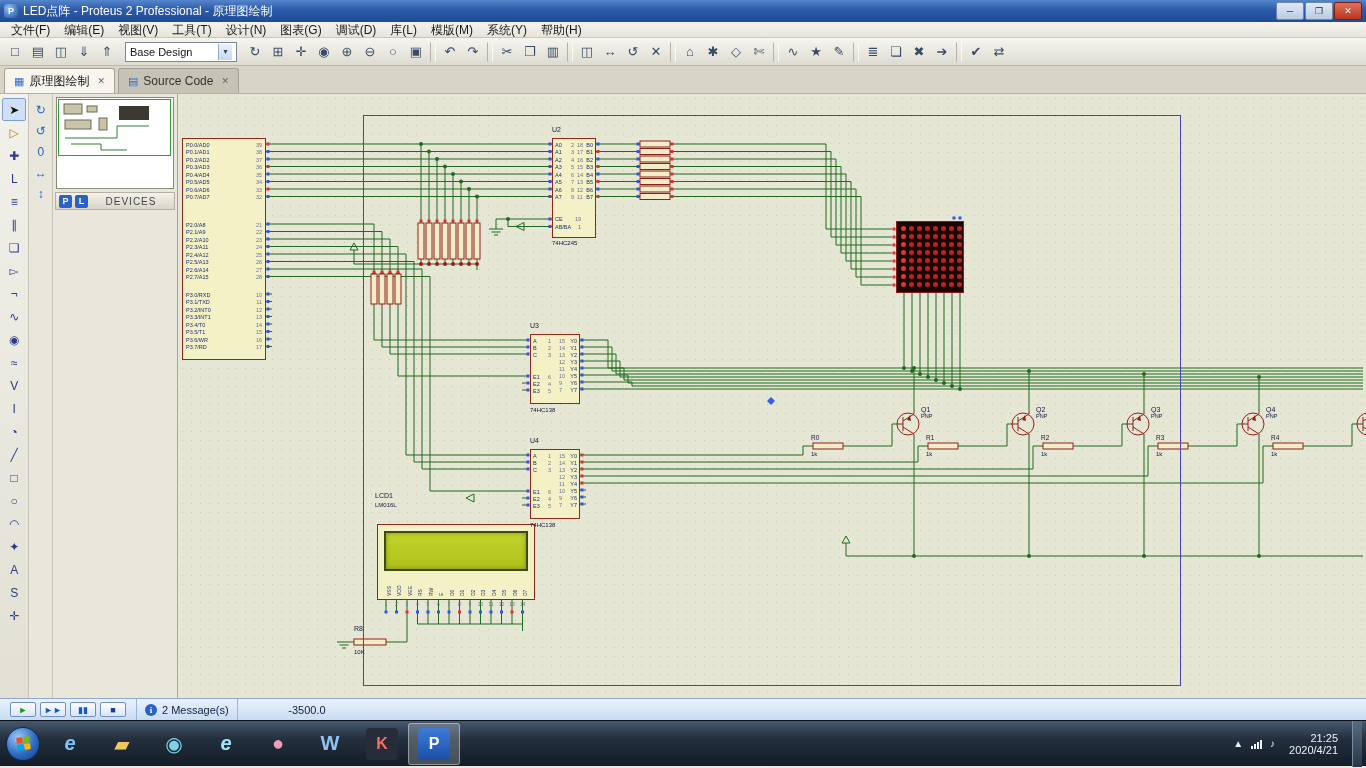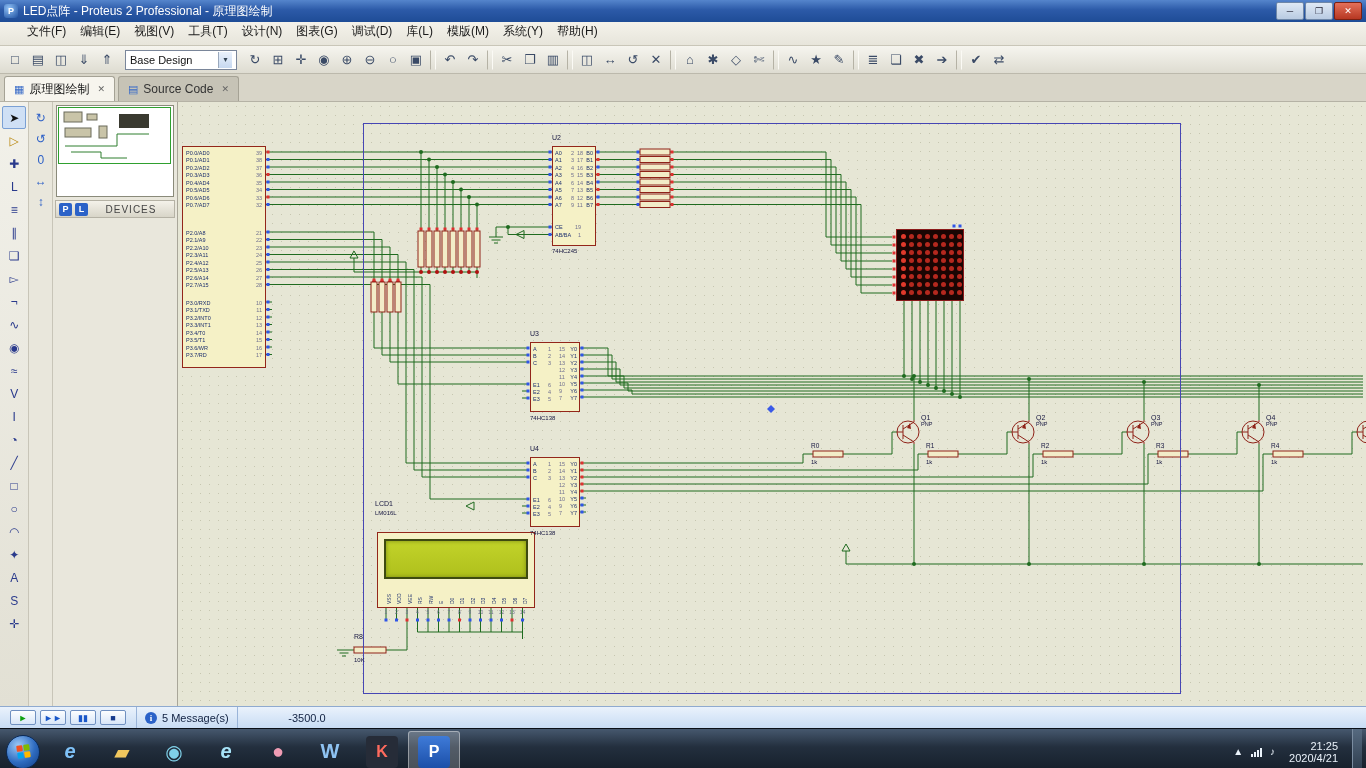--- a/index.html
+++ b/index.html
@@ -6,21 +6,21 @@
 html,body{width:1366px;height:768px;overflow:hidden;font-family:"Liberation Sans",sans-serif}
 .app{position:absolute;inset:0;background:#ECEAE0}
 
 .titlebar{height:22px;background:linear-gradient(180deg,#5585CC,#2C5AA8 45%,#1E4C96);display:flex;align-items:center;padding:0 4px;color:#fff}
 .appicon{width:14px;height:14px;border-radius:3px;background:radial-gradient(circle at 35% 30%,#8FC0F5,#1E50A0);color:#fff;font-size:9px;font-weight:bold;display:flex;align-items:center;justify-content:center;margin-right:5px}
 .title-text{font-size:12px;flex:1;white-space:nowrap}
 .winbtns{display:flex;gap:1px}
 .winbtn{width:28px;height:18px;font-size:9px;display:flex;align-items:center;justify-content:center;color:#223;background:linear-gradient(#DFE9F5,#B9CBE2);border:1px solid #6E87A8;border-radius:2px}
 .winbtn:nth-of-type(3){background:linear-gradient(#E4705A,#B63722);color:#fff;border-color:#7A2012}
 
-.menubar{height:24px;background:linear-gradient(#F4F2EB,#E7E5DB);display:flex;border-bottom:1px solid #C9C6B8;padding-left:20px}
+.menubar{height:16px;background:linear-gradient(#F4F2EB,#E7E5DB);display:flex;align-items:center;border-bottom:1px solid #C9C6B8;padding-left:4px}
 .menu-item{font-size:12px;padding:0 7px;color:#1A1A1A;height:18px;line-height:18px}
 
 .toolbar{height:28px;background:linear-gradient(#F6F5EF,#DEDCD1);display:flex;align-items:center;border-bottom:1px solid #BCB9AC;padding:0 4px;gap:1px}
 .tb-btn{width:22px;height:22px;display:flex;align-items:center;justify-content:center;font-size:13px;color:#3A4A66;border:1px solid transparent;border-radius:2px}
 .tb-btn[data-name="separator"]{width:6px;height:20px;border-left:1px solid #B5B2A5;border-right:1px solid #FBFAF5;border-radius:0;margin:0 2px;pointer-events:none}
 .combo{width:112px;height:20px;background:#fff;border:1px solid #7A869A;font-size:11px;display:flex;align-items:center;padding:0 4px;margin:0 6px;color:#111}
 .combo .caret{margin-left:auto;font-size:8px;color:#345;background:linear-gradient(#EAF2FC,#C6D8F0);width:14px;height:16px;display:flex;align-items:center;justify-content:center;border-left:1px solid #9AA8BC}
 
 .tabbar{height:28px;background:#D8D5C8;display:flex;align-items:flex-end;padding:3px 4px 0 4px;gap:3px;border-bottom:1px solid #B5B2A5}
 .tab{height:25px;display:flex;align-items:center;gap:5px;padding:0 9px;font-size:12px;background:#C6C3B6;border:1px solid #A5A295;border-bottom:none;border-radius:3px 3px 0 0;color:#333}
@@ -1281,21 +1281,21 @@
         </div>
         <div class="simbtn" data-name="pause-button" title="pause-button">
           <span>▮▮</span>
         </div>
         <div class="simbtn" data-name="stop-button" title="stop-button">
           <span>■</span>
         </div>
       </div>
     <div class="scell" data-name="message-cell">
       <span class="info-ic" data-name="info-icon">i</span>
-      <span data-name="message-count">5 Message(s)</span>
+      <span data-name="message-count">2 Message(s)</span>
     </div>
     <div class="scell coordy" data-name="coordinate-y">-3500.0</div>
   </div>
 
   <div class="taskbar" data-name="windows-taskbar">
     <div class="orb" data-name="start-button">
       <div class="orbc" data-name="windows-logo-icon">
         <div class="flag">
             <span></span>
             <span></span>

